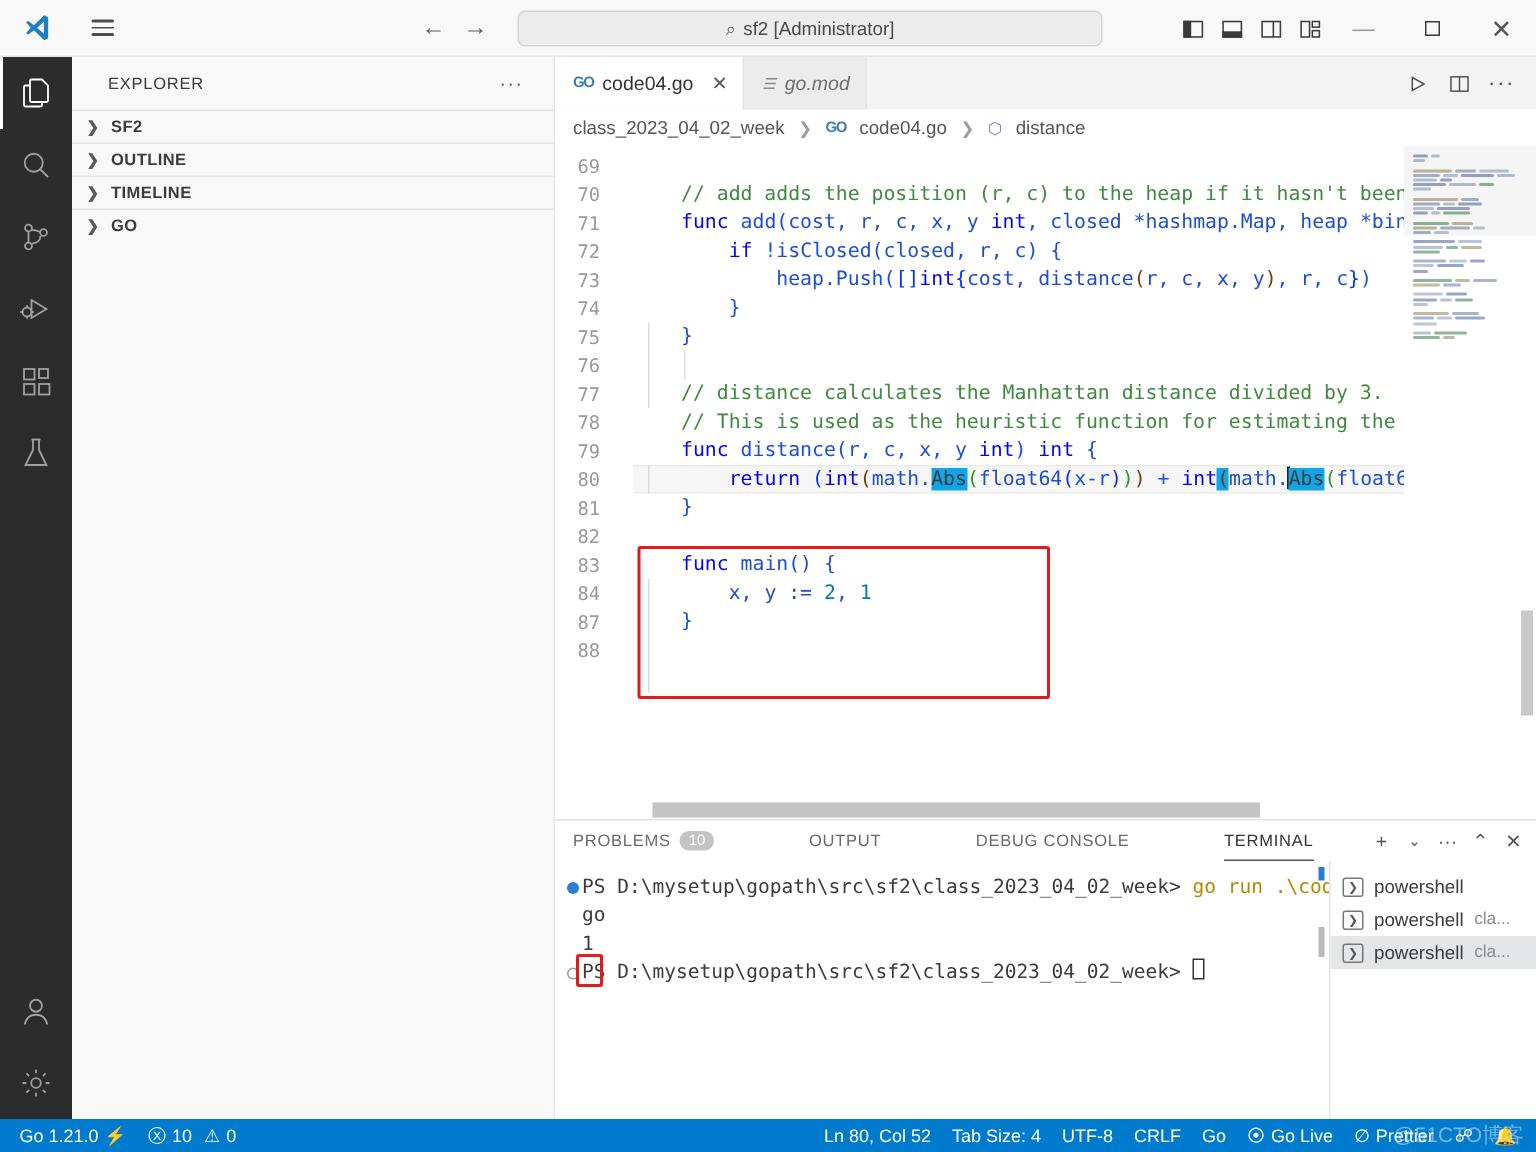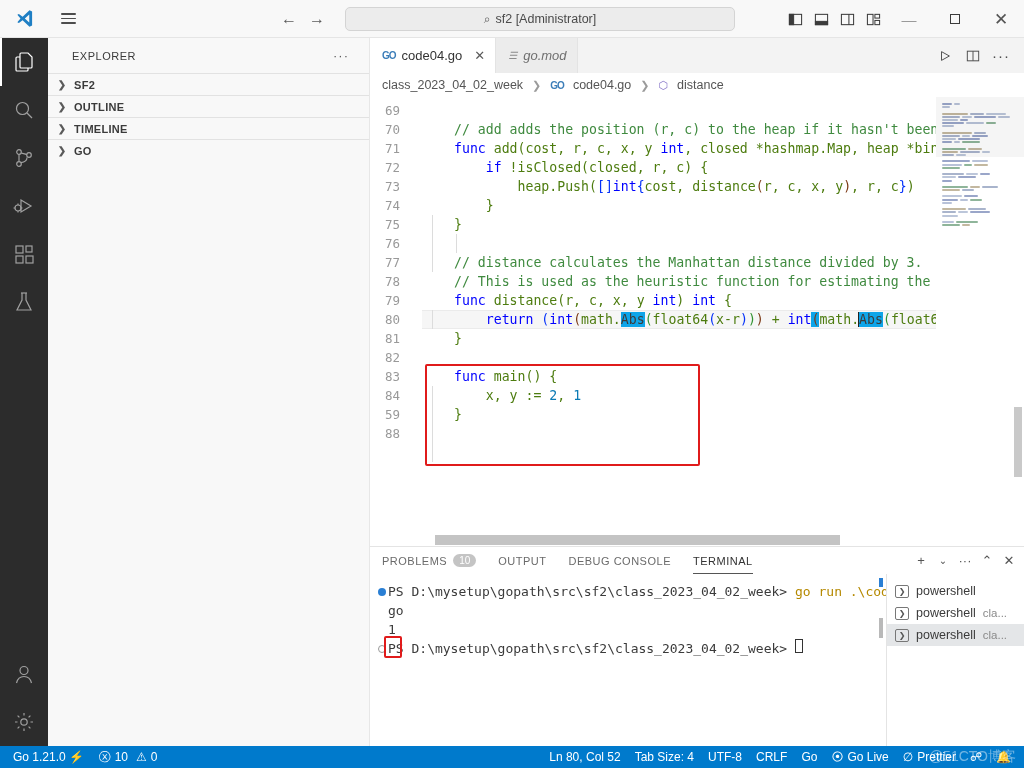--- a/index.html
+++ b/index.html
@@ -98,21 +98,21 @@
   .code { flex:1; position:relative; font-family:"DejaVu Sans Mono","Liberation Mono",monospace;
           font-size:13.2px; line-height:19px; padding-top:4px; overflow:hidden; }
   .cline { height:19px; display:flex; white-space:pre;gap:30px; }
   .ln { width:52px; min-width:52px; text-align:right; padding-right:22px; color:#999999; font-size:12.5px; }
   .ctext { position:relative; padding-left:2px; }
   .cur-line .ctext { }
   .guide { position:absolute; top:0; bottom:0; width:1px; background:#dcdcdc; }
   .kw { color:#0000ff; }
   .cmt { color:#3f8a3f; }
   .num { color:#0a7ab5; }
-  .pl { color:#4d7c0f; }
+  .pl { color:#1d4ed8; }
   .par1 { color:#0431fa; }
   .par2 { color:#7b3814; }
   .par3 { color:#319331; }
   .hl { background:#0ea5e9; }
   .cursor { display:inline-block; width:1.6px; height:15px; background:#222; vertical-align:-3px; margin:0 -0.8px; }
   .lineHi { position:absolute; left:52px; right:0; height:19px; background:#f6f6f6;
             border-top:1px solid #ebebeb; border-bottom:1px solid #ebebeb; z-index:0; }
   .redbox { position:absolute; border:2px solid #e01b1b; border-radius:2px; z-index:3; pointer-events:none; }
 
   
@@ -122,21 +122,21 @@
   .mmrow i { display:block; height:2px; border-radius:1px; }
   .mm-slider { position:absolute; left:0; right:0; top:0; height:60px; background:rgba(0,0,0,0.04); }
   .vscroll { position:absolute; right:2px; width:8px; background:#c9c9c9; border-radius:0; }
 
   
   .hscroll-track { height:12px; background:#ffffff; position:relative; flex:0 0 12px; }
   .hscroll-thumb { position:absolute; height:10px; top:1px; background:#c4c4c4; }
 
   
   .panel { height:200px; flex:0 0 200px; background:#ffffff; border-top:1px solid #e4e4e4; display:flex; flex-direction:column; }
-  .panel-head { height:27px; display:flex; align-items:center; padding-left:12px; flex:0 0 27px; position:relative; }
+  .panel-head { height:27px; display:flex; align-items:center; padding-left:12px; flex:0 0 27px; position:relative;gap:41px; }
   .ptab { font-size:11px; letter-spacing:.5px; text-transform:uppercase; color:#6a6a6a; margin-right:22px;
           height:27px; display:flex; align-items:center; gap:6px; position:relative; }
   .ptab.active { color:#333;align-items:center; }
   .ptab.active::after { content:""; position:absolute; left:0; right:0; bottom:0; height:1.5px; background:#555; }
   .badge { background:#c4c4c4; color:#ffffff; border-radius:9px; font-size:10px; padding:1px 6px; letter-spacing:0; }
   .panel-actions { position:absolute; right:6px; top:0; height:27px; display:flex; align-items:center; gap:4px; color:#555; }
   .panel-actions span { width:18px; text-align:center; font-size:13px; }
   .panel-body { flex:1; display:flex; min-height:0; }
   .term { flex:1; position:relative; font-family:"DejaVu Sans Mono","Liberation Mono",monospace;
           font-size:13px; line-height:19px; padding:8px 0 0 0; overflow:hidden; }
@@ -378,21 +378,21 @@
           <div class="cline"><span class="ln">81</span><span class="ctext pl">}</span></div>
 
           <div class="cline"><span class="ln">82</span><span class="ctext"></span></div>
 
           <div class="cline"><span class="ln">83</span><span class="ctext"><span class="kw">func</span> <span class="pl">main() {</span></span></div>
 
           <div class="cline"><span class="ln">84</span><span class="ctext">    <span class="pl">x, y := </span><span class="num">2</span><span class="pl">, </span><span class="num">1</span></span></div>
 
 
 
-          <div class="cline"><span class="ln">59</span><span class="ctext pl">}</span></div>
+          <div class="cline"><span class="ln">87</span><span class="ctext pl">}</span></div>
 
           <div class="cline"><span class="ln">88</span><span class="ctext"></span></div>
 
           <div class="guide" style="left:62px;top:118px;height:57px"></div>
           <div class="guide" style="left:62px;top:213px;height:19px"></div>
           <div class="guide" style="left:62px;top:289px;height:76px"></div>
           <div class="guide" style="left:86px;top:137px;height:19px"></div>
 
           <div class="redbox" style="left:55px;top:267px;width:275px;height:102px"></div>
         </div>

